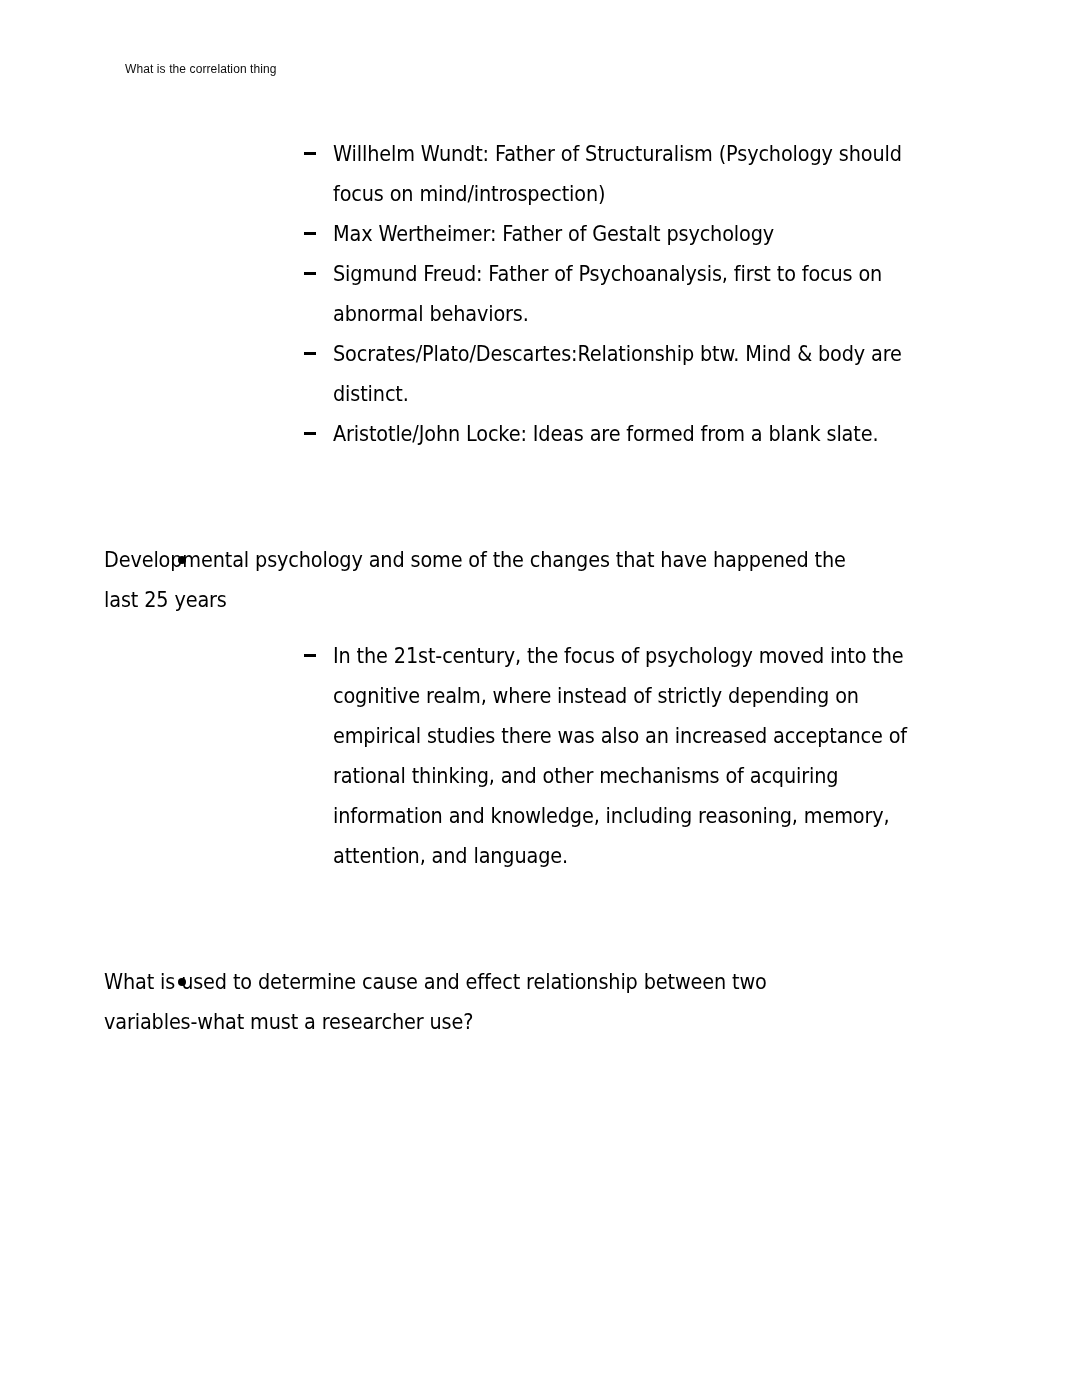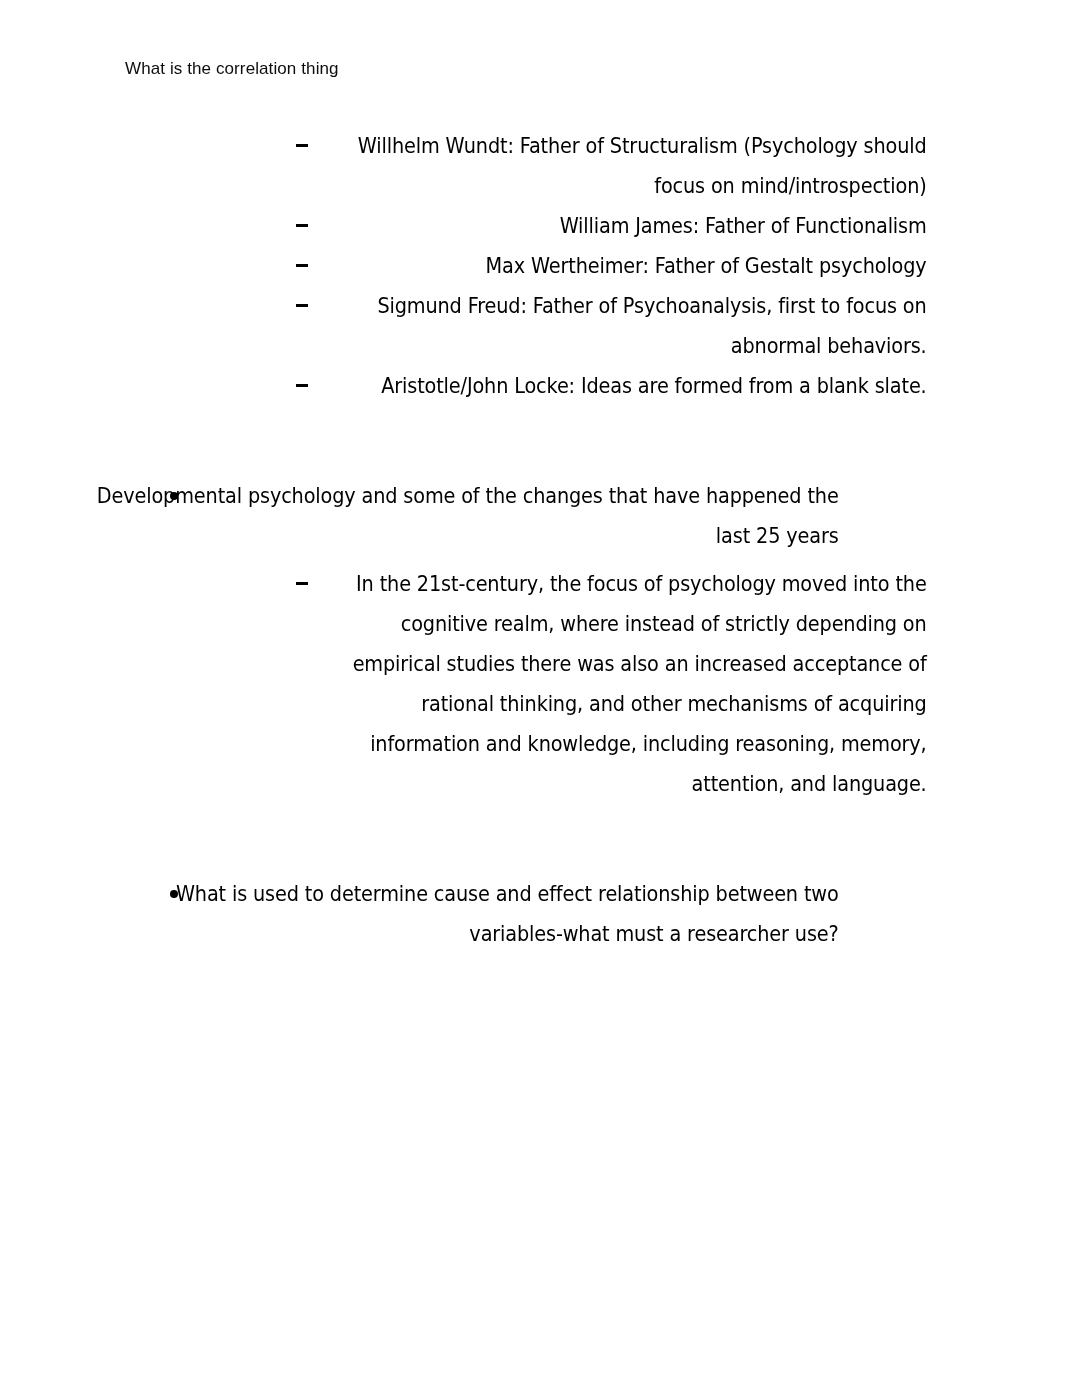--- a/index.html
+++ b/index.html
@@ -17,21 +17,21 @@
     color: #000000;
     -webkit-font-smoothing: antialiased;
   }
 
   
   .doc-header {
     position: absolute;
     left: 125px;
     top: 58px;
     font-family: "Liberation Sans", sans-serif;
-    font-size: 17px;
+    font-size: 12px;
     line-height: 22px;
     color: #0d0d0d;
     letter-spacing: 0.1px;
     white-space: nowrap;
   }
 
   
   .doc-body {
     position: absolute;
     left: 0;
@@ -46,23 +46,22 @@
     line-height: 40px;
     color: #000000;
     font-weight: 500;
     letter-spacing: -0.15px;
     transform: scaleX(0.94);
     transform-origin: left center;
   }
 
   ul.lvl1, ul.lvl2 {
     list-style: none;
-    margin: 8px;
+    margin: 16px;
     padding: 0;
-    text-align: right;
   }
 
   
   li.item1 {
     position: relative;
     margin: 0;
     padding: 0 0 0 88px;
     min-height: 40px;
   }
   li.item1 > .marker-dot {
@@ -120,44 +119,45 @@
   <ul class="lvl2">
 
     <li class="item2">
       <span class="marker-dash"></span>
       <div class="line-block note-text">
         <span class="ln">Willhelm Wundt: Father of Structuralism (Psychology should</span>
         <span class="ln">focus on mind/introspection)</span>
       </div>
     </li>
 
-    <li class="item2">
-      <span class="marker-dash"></span>
-      <div class="line-block note-text">
-        <span class="ln">William James: Father of Functionalism</span>
-      </div>
-    </li>
 
     <li class="item2">
       <span class="marker-dash"></span>
       <div class="line-block note-text">
         <span class="ln">Max Wertheimer: Father of Gestalt psychology</span>
       </div>
     </li>
 
     <li class="item2">
       <span class="marker-dash"></span>
       <div class="line-block note-text">
         <span class="ln">Sigmund Freud: Father of Psychoanalysis, first to focus on</span>
         <span class="ln">abnormal behaviors.</span>
       </div>
     </li>
 
 
 
+    <li class="item2">
+      <span class="marker-dash"></span>
+      <div class="line-block note-text">
+        <span class="ln">Socrates/Plato/Descartes:Relationship btw. Mind &amp; body are</span>
+        <span class="ln">distinct.</span>
+      </div>
+    </li>
 
 
     <li class="item2">
       <span class="marker-dash"></span>
       <div class="line-block note-text">
         <span class="ln">Aristotle/John Locke: Ideas are formed from a blank slate.</span>
       </div>
     </li>
 
   </ul>

